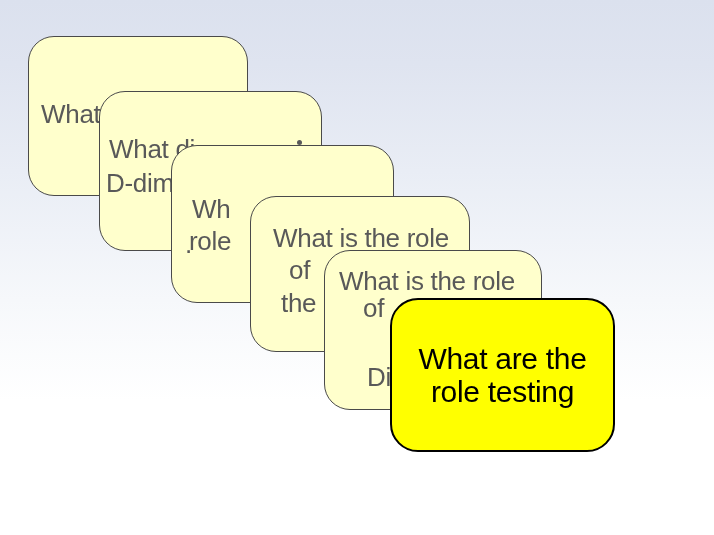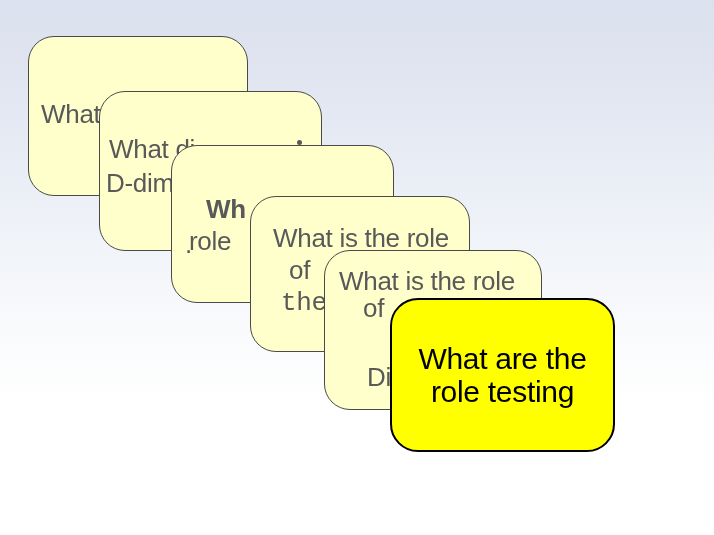--- a/index.html
+++ b/index.html
@@ -39,26 +39,26 @@
   }
   
   .card-1 .l1{left:12px;top:61px;}
   .card-2 .l1{left:9px;top:41px;}
   .card-2 .l2{left:6px;top:75px;}
   
   .card-2::after{
     content:"";position:absolute;left:197px;top:48px;width:5px;height:5px;
     background:#595959;border-radius:50%;
   }
-  .card-3 .l1{left:34px;top:47px;font-weight:bold;}
+  .card-3 .l1{left:20px;top:47px;}
   .card-3 .l2{left:17px;top:79px;}
   .card-3 .l3{left:13px;top:82px;}
   .card-4 .l1{left:22px;top:25px;}
   .card-4 .l2{left:38px;top:57px;}
-  .card-4 .l3{left:30px;top:90px;font-family:Liberation Mono, monospace;}
+  .card-4 .l3{left:30px;top:90px;}
   .card-5 .l1{left:14px;top:14px;}
   .card-5 .l2{left:38px;top:41px;}
   .card-5 .l3{left:42px;top:110px;}
   .front-text{
     text-align:center;
     font-size:30px;line-height:33px;letter-spacing:-0.3px;
     color:#000000;
   }
 </style>
 </head>

